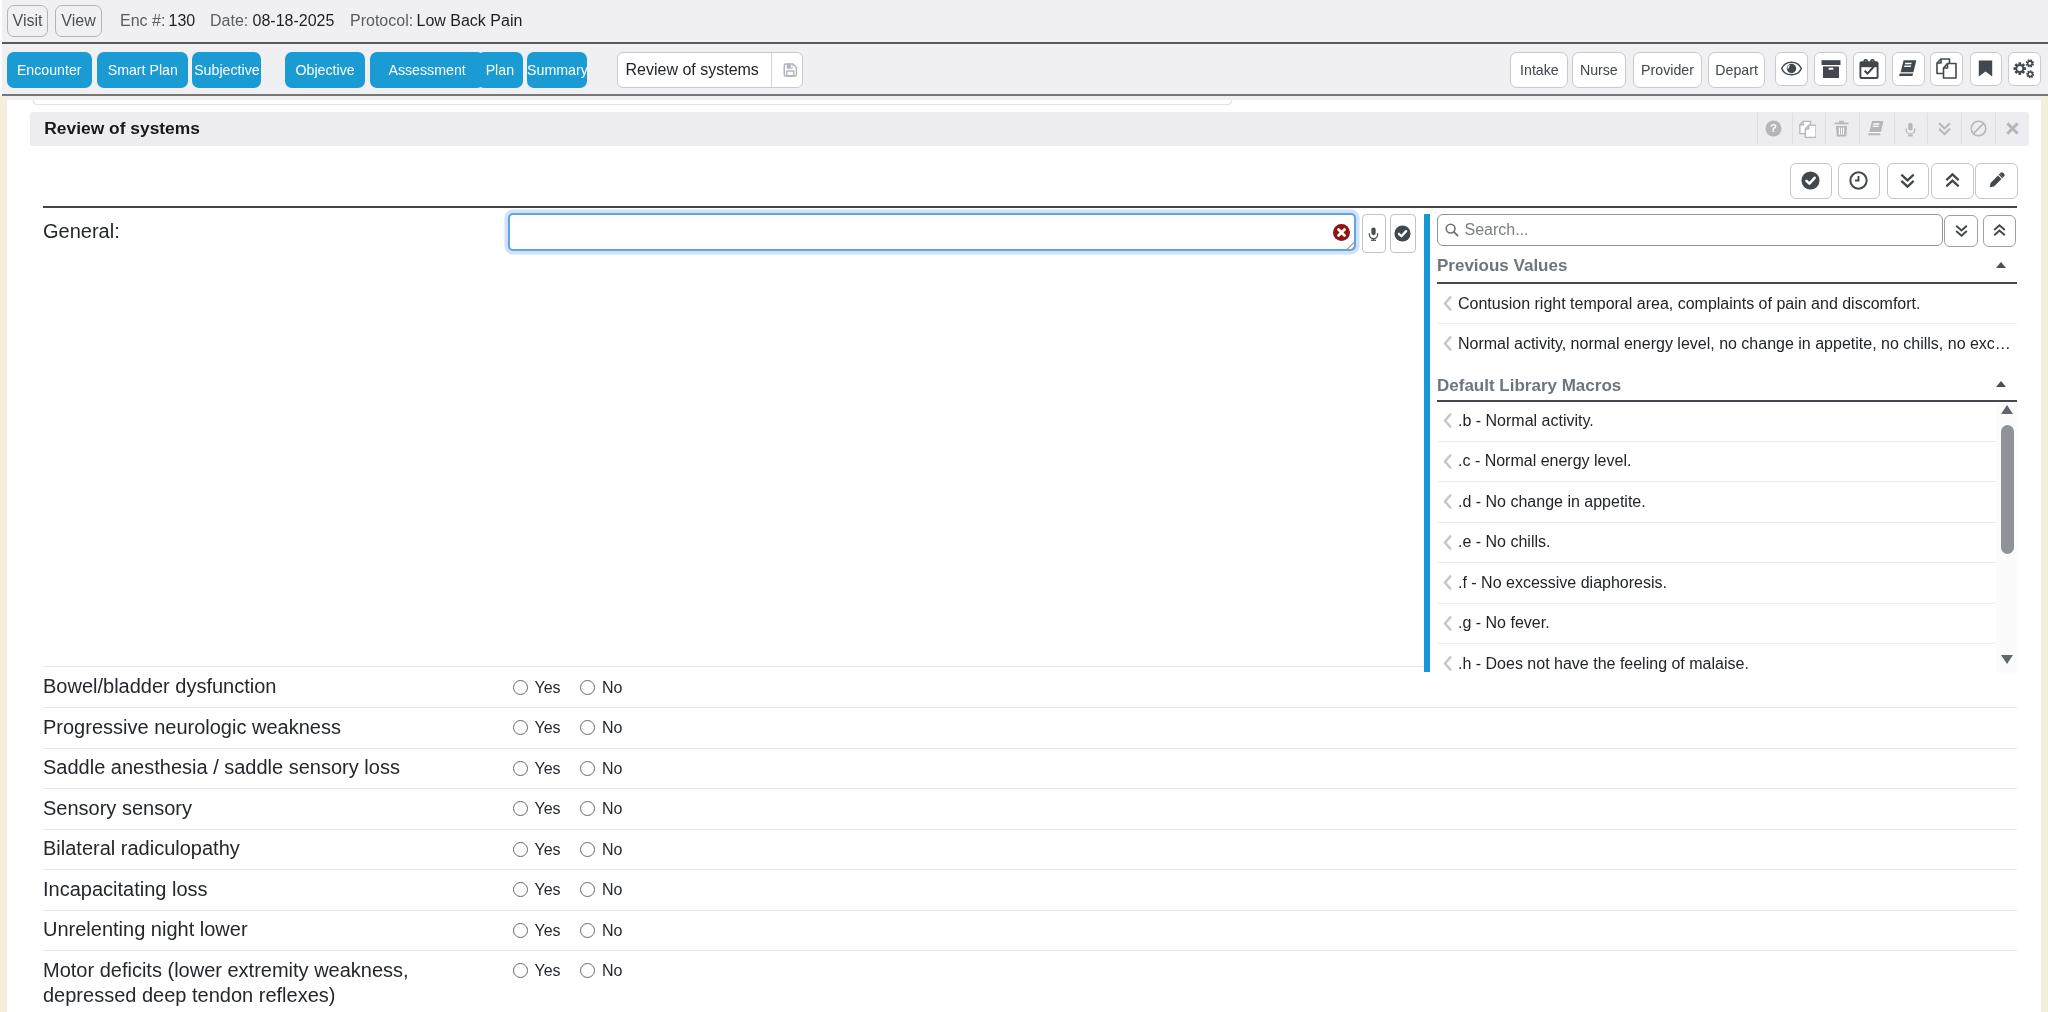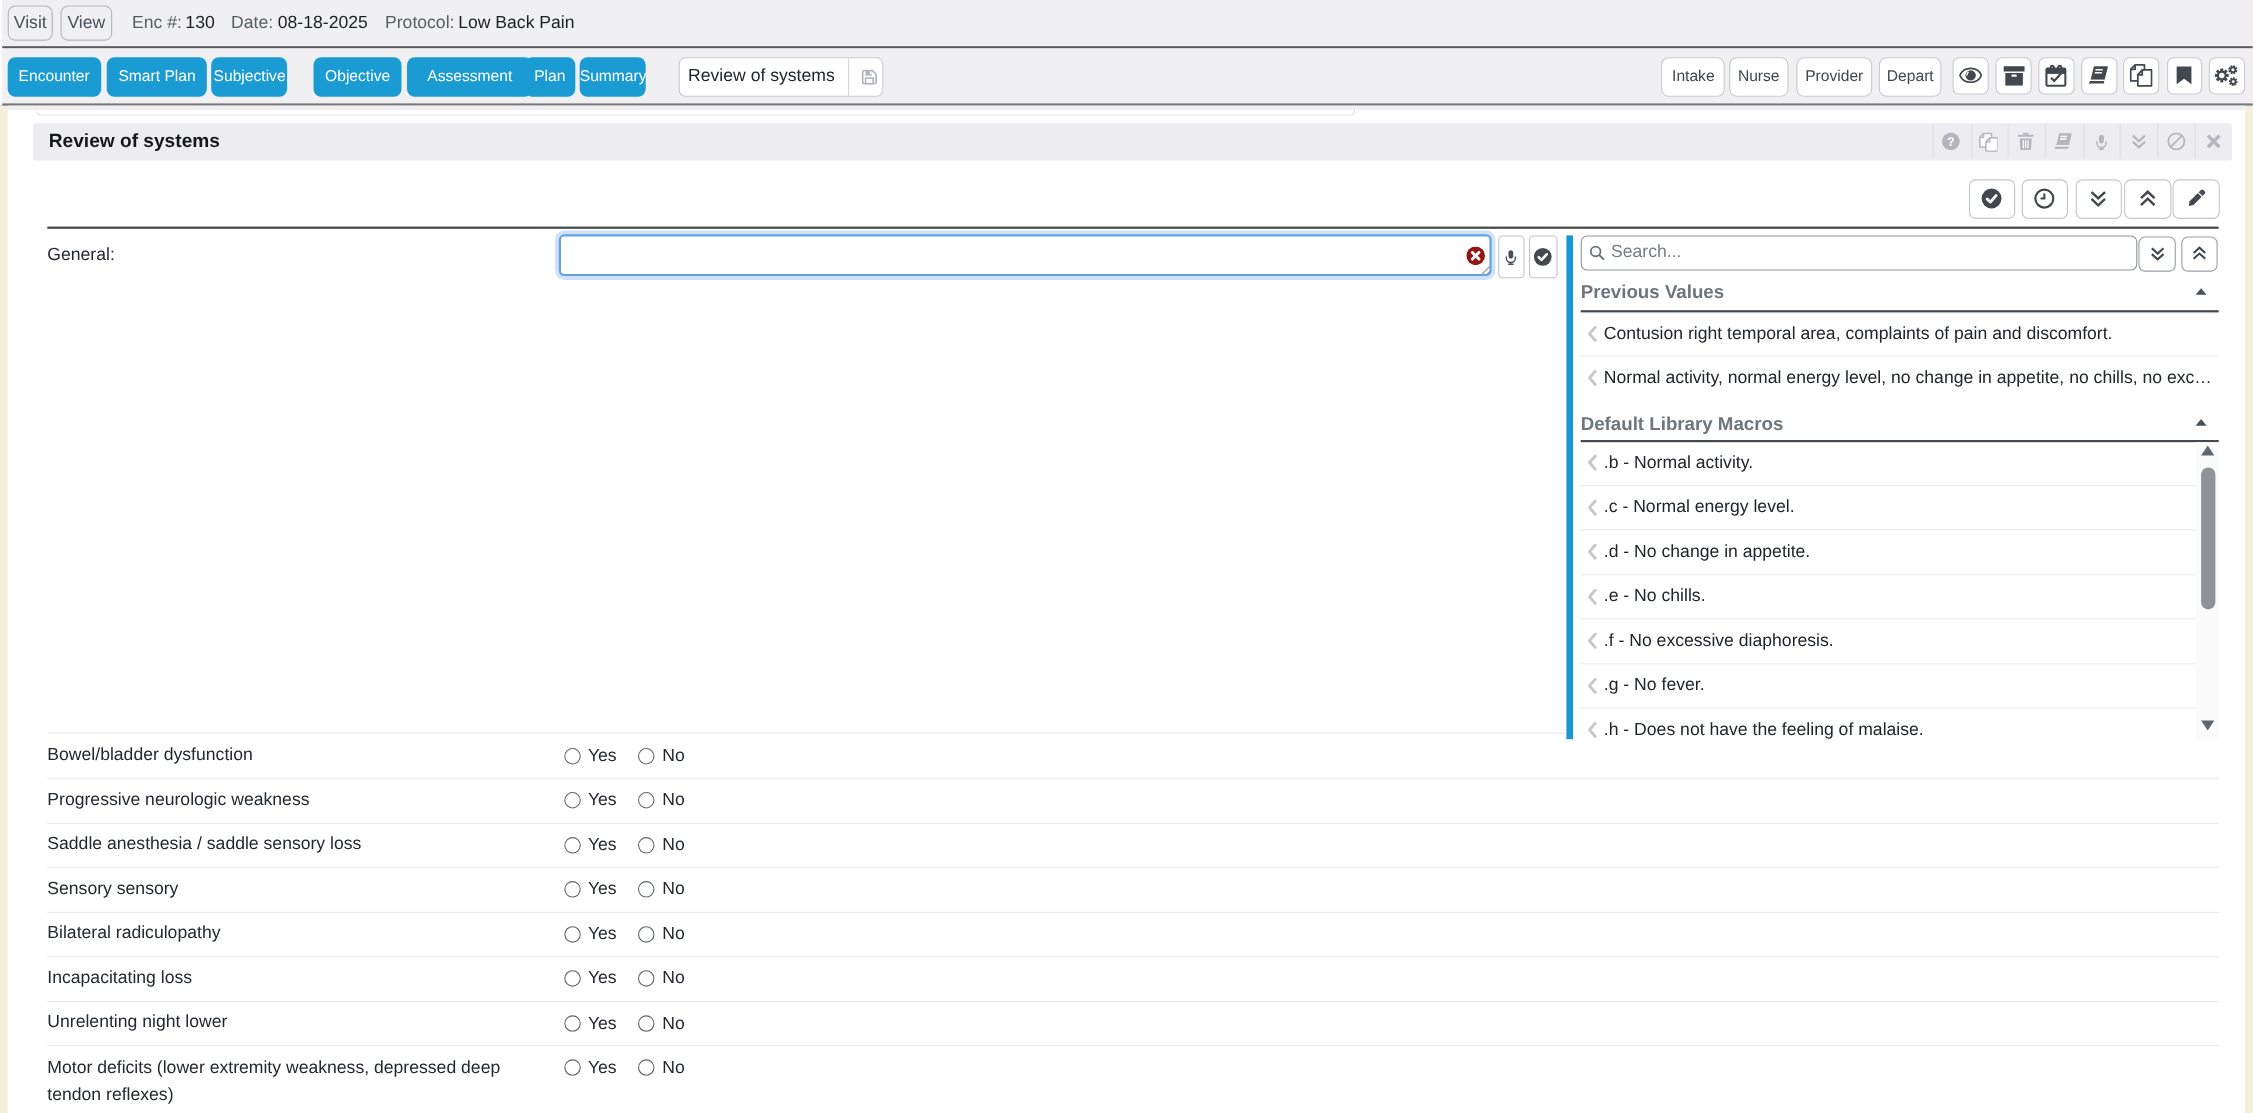--- a/index.html
+++ b/index.html
@@ -6,21 +6,21 @@
 .a{position:absolute}
 .flx{display:flex;align-items:center;justify-content:center}
 .tbtn{position:absolute;top:5px;height:32px;border:1px solid #b3b3bc;border-radius:7px;color:#4a5157;font-size:16px;display:flex;align-items:center;justify-content:center}
 .t1{position:absolute;top:0;height:42px;line-height:42px;font-size:16px;color:#585d63;white-space:pre}
 .bbtn{position:absolute;top:8.5px;height:36px;background:#1a9bd4;color:#fff;border-radius:7px;font-size:14.2px;display:flex;align-items:center;justify-content:center}
 .wbtn{position:absolute;top:8.5px;height:36px;background:#fff;border:1px solid #c9c9d2;color:#3f464d;border-radius:7px;font-size:14.2px;display:flex;align-items:center;justify-content:center}
 .ibtn{position:absolute;top:8.5px;width:33px;height:33.5px;background:#fff;border:1px solid #c9c9d2;border-radius:6px;display:flex;align-items:center;justify-content:center}
 .hsep{position:absolute;top:113px;width:1px;height:31px;background:#dedee4}
 .hic{position:absolute;top:112px;height:33.5px;width:34px;display:flex;align-items:center;justify-content:center}
 .sqbtn{position:absolute;top:163px;width:42.6px;height:35.5px;background:#fff;border:1px solid #c4c4cc;border-radius:6px;display:flex;align-items:center;justify-content:center}
-.lbl{position:absolute;left:43px;font-size:16px;color:#24282d;line-height:25.5px}
+.lbl{position:absolute;left:43px;font-size:20px;color:#24282d;line-height:25.5px}
 .rowline{position:absolute;left:42.7px;width:1973.9px;height:1px;background:#e8e8ea}
 .radio{position:absolute;width:15px;height:15px;border:1.5px solid #63686e;border-radius:50%;background:#fff}
 .rtxt{position:absolute;font-size:16px;color:#24282d;line-height:15px}
 .item{position:absolute;left:1458px;font-size:16px;color:#212529;white-space:nowrap;line-height:16px}
 .chev{position:absolute;left:1443px}
 .isep{position:absolute;left:1437px;width:579.6px;height:1px;background:#ebebed}
 .hd{position:absolute;left:1437px;font-size:17px;font-weight:bold;color:#6d757d;line-height:17px}
 .dkline{position:absolute;left:1437px;width:579.6px;height:2.2px;background:#43494f}
 .tri-up{position:absolute;width:0;height:0;border-left:6.5px solid transparent;border-right:6.5px solid transparent;border-bottom:8px solid #4a5056}
 .tri-dn{position:absolute;width:0;height:0;border-left:6.5px solid transparent;border-right:6.5px solid transparent;border-top:8px solid #4a5056}

